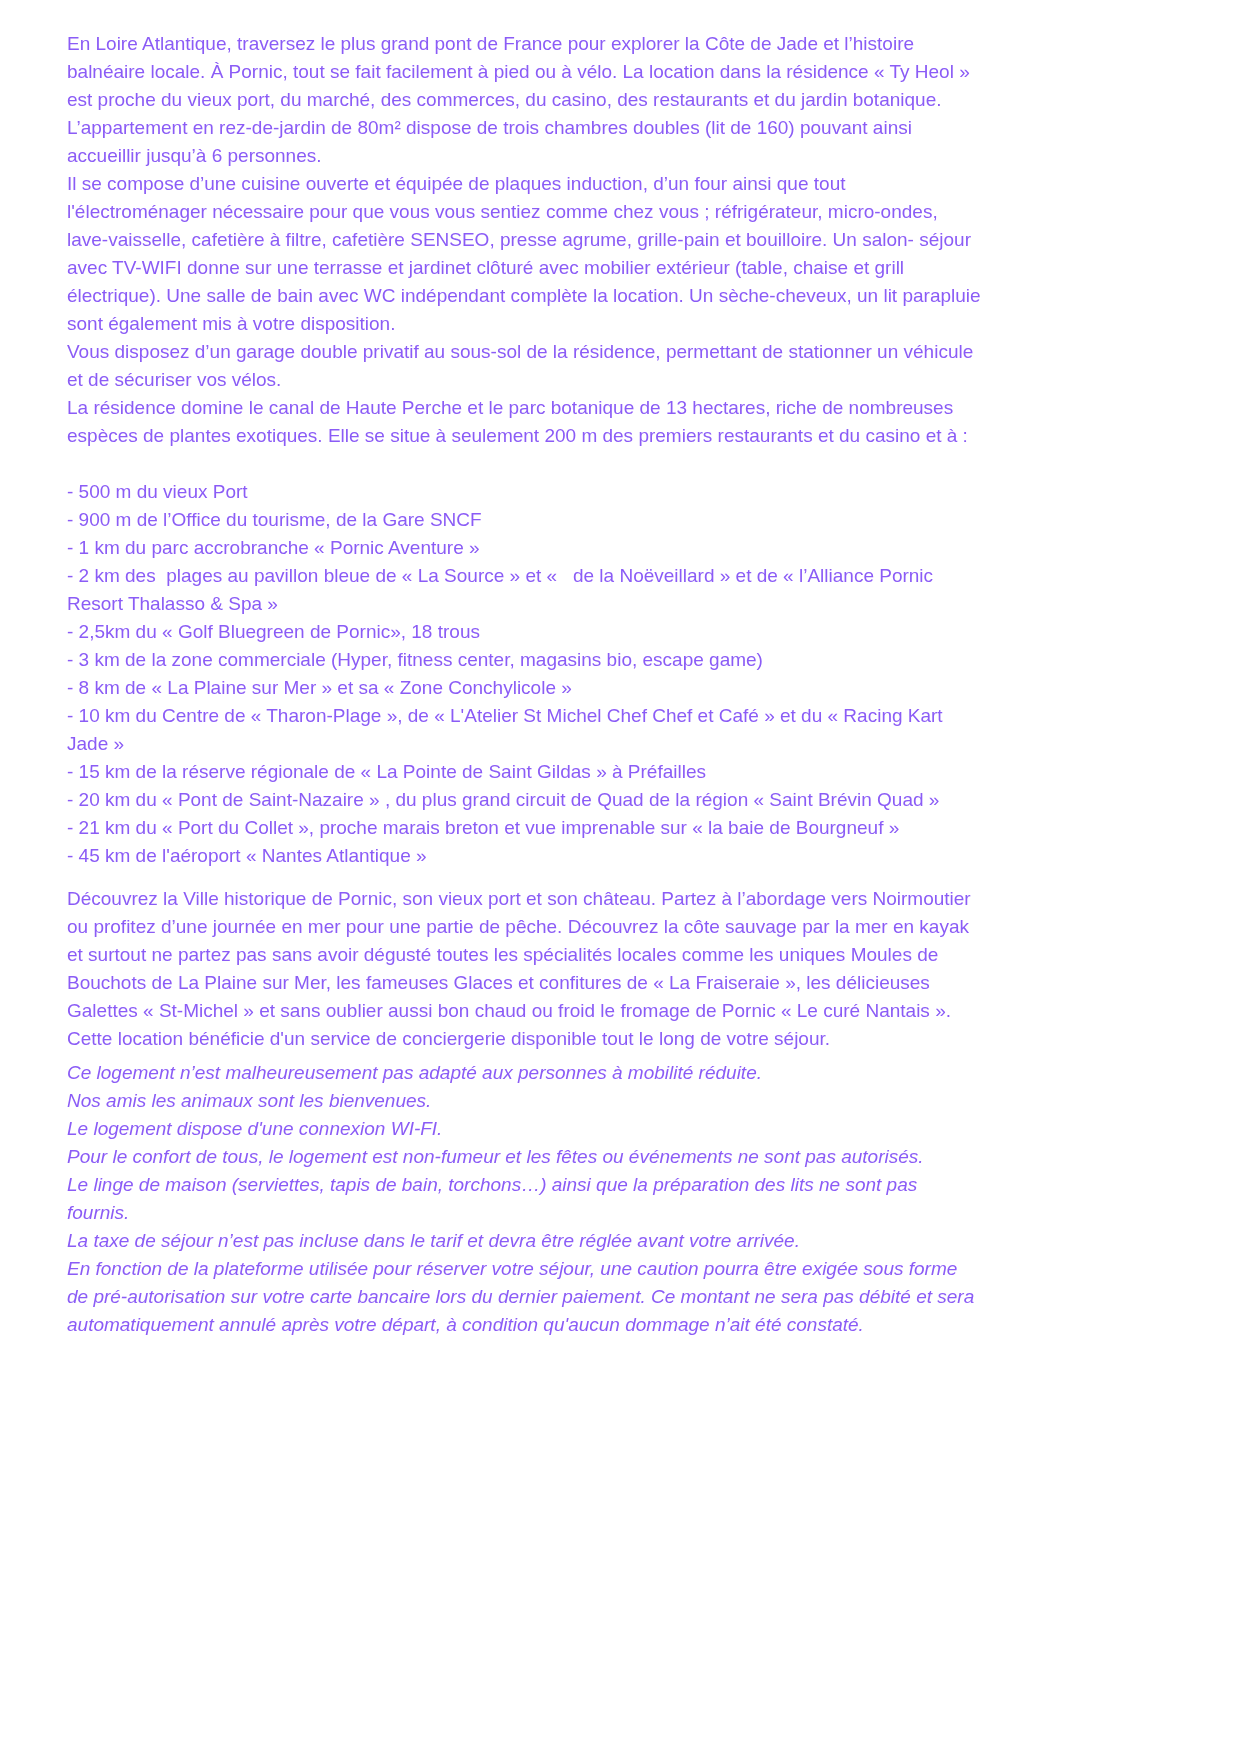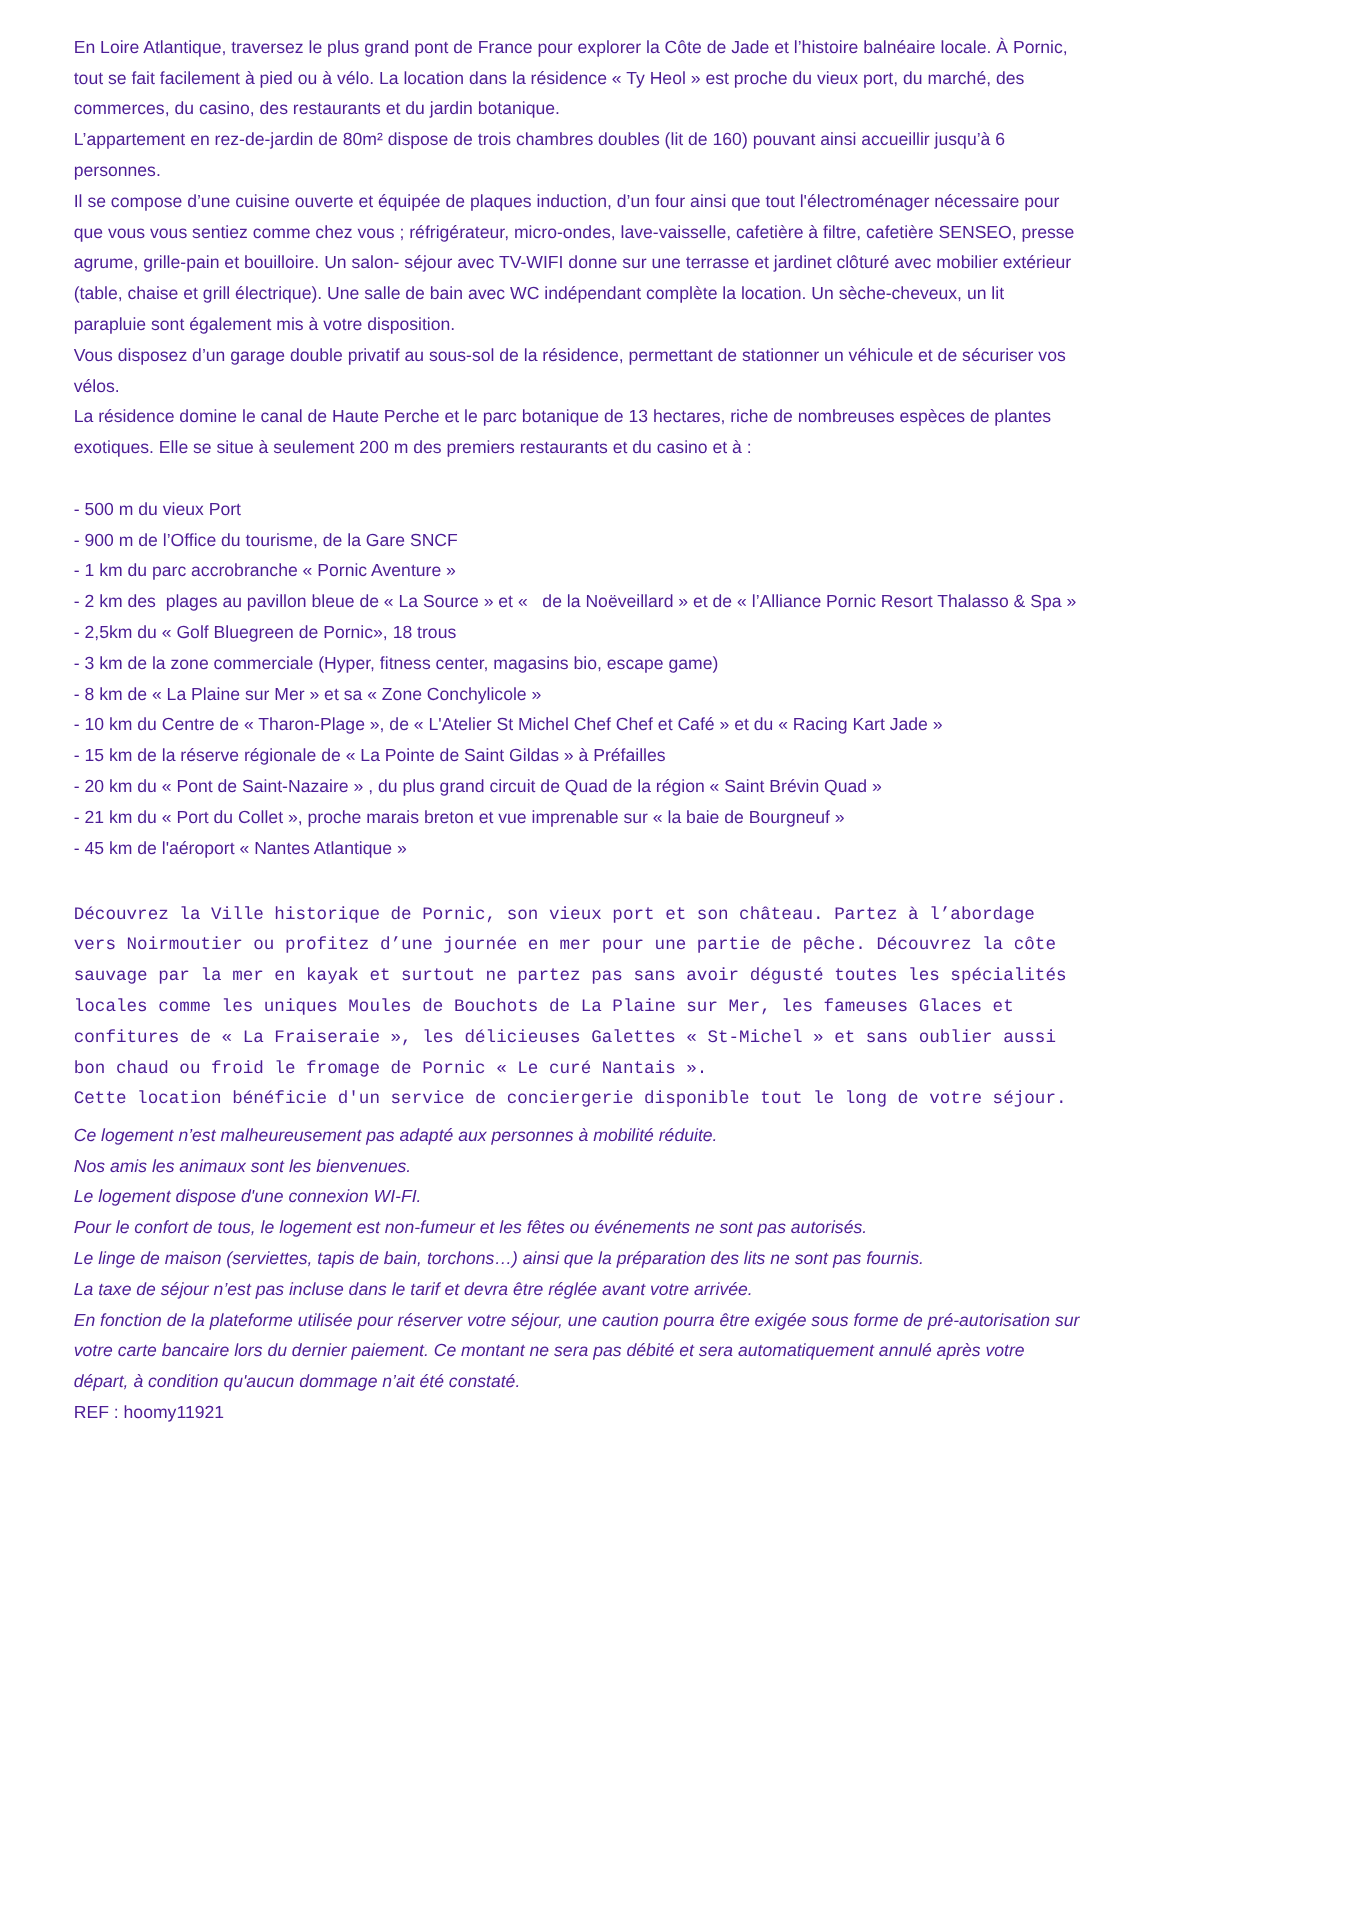--- a/index.html
+++ b/index.html
@@ -8,31 +8,31 @@
     background: #ffffff;
   }
   .page {
     position: relative;
     width: 1048px;
     min-height: 1754px;
     box-sizing: border-box;
     background: #ffffff;
     padding: 30px 66px 40px 67px;
     font-family: "Liberation Sans", "DejaVu Sans", sans-serif;
-    font-size: 16px;
+    font-size: 19px;
     line-height: 28px;
-    color: #4c1d95;
+    color: #8b5cf6;
   }
   .text-block {
     white-space: pre-wrap;
     word-wrap: break-word;
     margin: 0;
   }
   .block-distances { margin-top: 28px; }
-  .block-discover  { margin-top: 31px; font-family: Liberation Mono, monospace; }
+  .block-discover  { margin-top: 15px; }
   .block-conditions{ margin-top: 6px; font-style: italic; }
   .block-reference { margin-top: 0; }
 </style>
 </head>
 <body>
 
 <div class="page">
 
   <div class="text-block block-intro">En Loire Atlantique, traversez le plus grand pont de France pour explorer la Côte de Jade et l’histoire balnéaire locale. À Pornic, tout se fait facilement à pied ou à vélo. La location dans la résidence « Ty Heol » est proche du vieux port, du marché, des commerces, du casino, des restaurants et du jardin botanique.
 L’appartement en rez-de-jardin de 80m² dispose de trois chambres doubles (lit de 160) pouvant ainsi accueillir jusqu’à 6 personnes.
@@ -57,15 +57,14 @@
 Cette location bénéficie d'un service de conciergerie disponible tout le long de votre séjour.</div>
 
   <div class="text-block block-conditions">Ce logement n’est malheureusement pas adapté aux personnes à mobilité réduite.
 Nos amis les animaux sont les bienvenues.
 Le logement dispose d'une connexion WI-FI.
 Pour le confort de tous, le logement est non-fumeur et les fêtes ou événements ne sont pas autorisés.
 Le linge de maison (serviettes, tapis de bain, torchons…) ainsi que la préparation des lits ne sont pas fournis.
 La taxe de séjour n’est pas incluse dans le tarif et devra être réglée avant votre arrivée.
 En fonction de la plateforme utilisée pour réserver votre séjour, une caution pourra être exigée sous forme de pré-autorisation sur votre carte bancaire lors du dernier paiement. Ce montant ne sera pas débité et sera automatiquement annulé après votre départ, à condition qu'aucun dommage n’ait été constaté.</div>
 
-  <div class="text-block block-reference">REF : hoomy11921</div>
 
 </div>
 
 </body></html>

